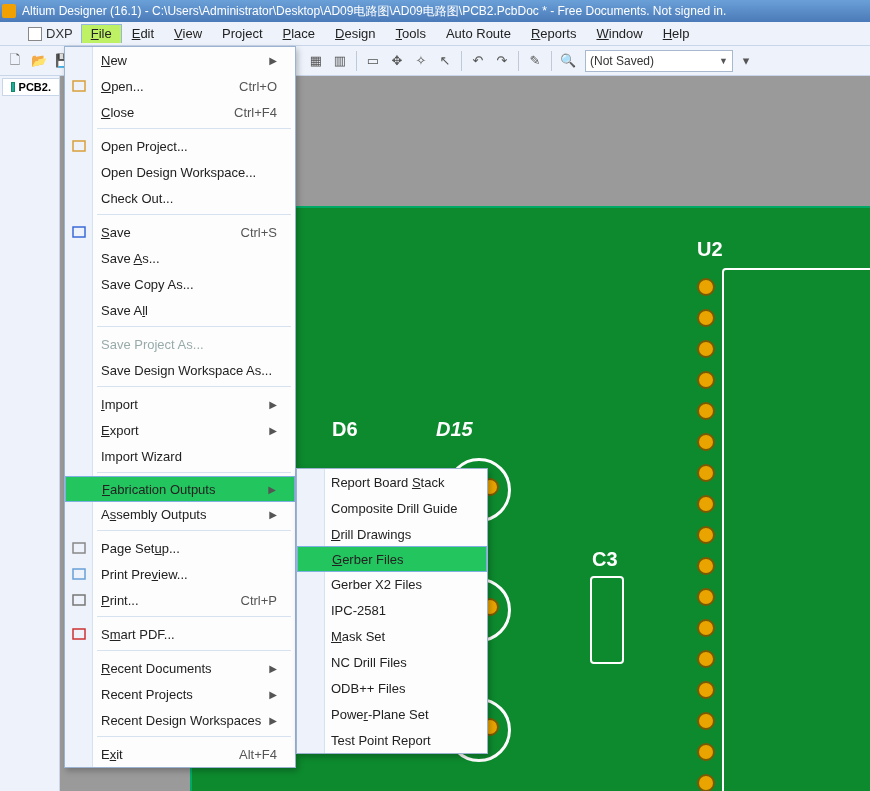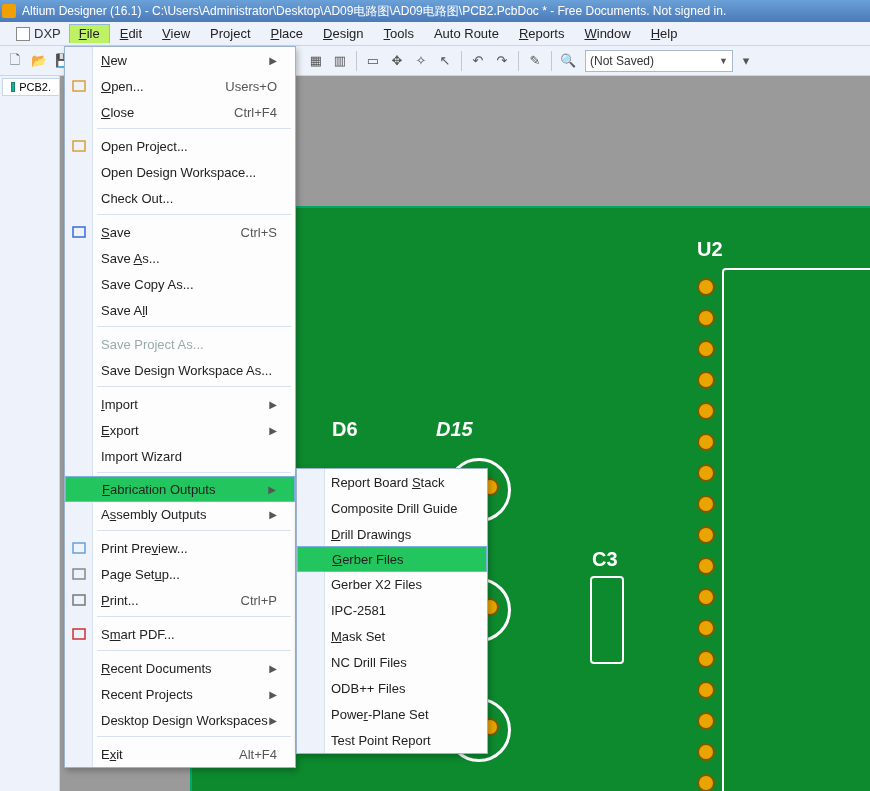--- a/index.html
+++ b/index.html
@@ -1,36 +1,36 @@
 <!DOCTYPE html>
 <html><head>
 <meta charset="utf-8">
 <style>
   * { box-sizing: border-box; margin: 0; padding: 0; font-family: "Segoe UI", Tahoma, sans-serif; }
   body { background: #b0b0b0; width: 870px; height: 791px; overflow: hidden; position: relative; font-size: 13px; }
 
   .titlebar { height: 22px; background: linear-gradient(#6aa0d8,#4b7ab8); color: #fff; display: flex; align-items: center; padding: 0 2px; font-size: 12px; }
   .titlebar .logo { width: 14px; height: 14px; background: #f0a000; border-radius: 2px; margin-right: 6px; }
 
-  .menubar { height: 24px; background: #eef3fb; border-bottom: 1px solid #c9d6ea; display: flex; align-items: center; padding-left: 8px; }
+  .menubar { height: 24px; background: #eef3fb; border-bottom: 1px solid #c9d6ea; display: flex; align-items: center; padding-left: 20px; }
   .menubar .dxp { padding: 2px 8px; color:#333; display:flex; align-items:center; gap:4px;}
   .menubar .dxp-icon { width:14px; height:14px; border:1px solid #888; background:#fff;}
   .menubar .item { padding: 2px 10px; color:#222; cursor: default; }
   .menubar .item u { text-decoration: underline; }
   .menubar .item.open { background:#bef264; border:1px solid #95b7dd; border-bottom:none; padding:1px 9px; }
 
   .toolbar { height: 30px; background: #eef3fb; display: flex; align-items: center; border-bottom:1px solid #c9d6ea; padding-left: 4px; gap:2px;}
   .toolbar .tbtn { width:22px; height:22px; display:flex; align-items:center; justify-content:center; color:#555; border:1px solid transparent; }
   .toolbar .sep { width:1px; height:20px; background:#c0c9d8; margin:0 3px;}
   .toolbar .combo { width:148px; height:22px; border:1px solid #a7b8cf; background:#fff; display:flex; align-items:center; padding:0 4px; margin-left:4px; justify-content:space-between; font-size:12px; color:#333;}
   .toolbar .combo .arrow { font-size:9px; color:#555;}
 
   .main { position:absolute; top:76px; left:0; right:0; bottom:0; display:flex; }
   .leftpane { width:60px; background:#eef3fb; border-right:1px solid #c9d6ea; }
-  .tab { margin:2px 0 0 2px; padding:2px 8px; font-size:11px; background:#fff; border:1px solid #c9d6ea; border-right:none; display:flex; align-items:center; gap:4px;}
+  .tab { margin:2px 0 0 2px; padding:2px 8px; font-size:11px; background:#fff; border:1px solid #c9d6ea; border-right:none; display:flex; align-items:center; gap:4px;font-weight:bold;}
   .tab-icon { width:12px; height:10px; background:#2a9; border:1px solid #186;}
   .canvas-wrap { flex:1; background:#9a9a9a; position:relative; }
 
   
   .pcb { position:absolute; top:130px; left:130px; right:-10px; bottom:-20px; background:#0d8a2e; border:2px solid #0a6; overflow:hidden; }
   .silks { position:absolute; inset:0; }
   .silk-label { position:absolute; color:#fff; font-weight:bold; font-size:20px; font-family: Arial, sans-serif; }
   .pad { position:absolute; background:#e9a400; border:2px solid #7a5a00; border-radius:50%; width:22px; height:22px; }
   .pad.sm { width:18px; height:18px; }
   .outline-circle { position:absolute; border:3px solid #fff; border-radius:50%; width:64px; height:64px; }
@@ -168,21 +168,21 @@
       <span><span><u>N</u>ew</span></span>
       <span class="sub">▶</span>
     </div>
     <div class="menu-item">
       <span class="micon">
         <svg viewBox="0 0 16 16">
           <rect x="2" y="3" width="12" height="10" fill="none" stroke="#d8a03a" stroke-width="1.5"></rect>
         </svg>
       </span>
       <span><span><u>O</u>pen...</span></span>
-      <span class="short">Users+O</span>
+      <span class="short">Ctrl+O</span>
     </div>
     <div class="menu-item">
       <span><span><u>C</u>lose</span></span>
       <span class="short">Ctrl+F4</span>
     </div>
     <div class="menu-sep"></div>
     <div class="menu-item">
       <span class="micon">
         <svg viewBox="0 0 16 16">
           <rect x="2" y="3" width="12" height="10" fill="none" stroke="#d8a03a" stroke-width="1.5"></rect>
@@ -240,32 +240,32 @@
       <span class="sub">▶</span>
     </div>
     <div class="menu-item">
       <span><span>A<u>s</u>sembly Outputs</span></span>
       <span class="sub">▶</span>
     </div>
     <div class="menu-sep"></div>
     <div class="menu-item">
       <span class="micon">
         <svg viewBox="0 0 16 16">
+          <rect x="2" y="3" width="12" height="10" fill="none" stroke="#888" stroke-width="1.5"></rect>
+        </svg>
+      </span>
+      <span><span>Page Set<u>u</u>p...</span></span>
+    </div>
+    <div class="menu-item">
+      <span class="micon">
+        <svg viewBox="0 0 16 16">
           <rect x="2" y="3" width="12" height="10" fill="none" stroke="#6aa0d8" stroke-width="1.5"></rect>
         </svg>
       </span>
       <span><span>Print Pre<u>v</u>iew...</span></span>
-    </div>
-    <div class="menu-item">
-      <span class="micon">
-        <svg viewBox="0 0 16 16">
-          <rect x="2" y="3" width="12" height="10" fill="none" stroke="#888" stroke-width="1.5"></rect>
-        </svg>
-      </span>
-      <span><span>Page Set<u>u</u>p...</span></span>
     </div>
     <div class="menu-item">
       <span class="micon">
         <svg viewBox="0 0 16 16">
           <rect x="2" y="3" width="12" height="10" fill="none" stroke="#777" stroke-width="1.5"></rect>
         </svg>
       </span>
       <span><span><u>P</u>rint...</span></span>
       <span class="short">Ctrl+P</span>
     </div>
@@ -281,21 +281,21 @@
     <div class="menu-sep"></div>
     <div class="menu-item">
       <span><span><u>R</u>ecent Documents</span></span>
       <span class="sub">▶</span>
     </div>
     <div class="menu-item">
       <span>Recent Projects</span>
       <span class="sub">▶</span>
     </div>
     <div class="menu-item">
-      <span>Desktop Design Workspaces</span>
+      <span>Recent Design Workspaces</span>
       <span class="sub">▶</span>
     </div>
     <div class="menu-sep"></div>
     <div class="menu-item">
       <span><span>E<u>x</u>it</span></span>
       <span class="short">Alt+F4</span>
     </div>
   </div>
 
 <div class="menu sub-menu" id="sub-menu">

